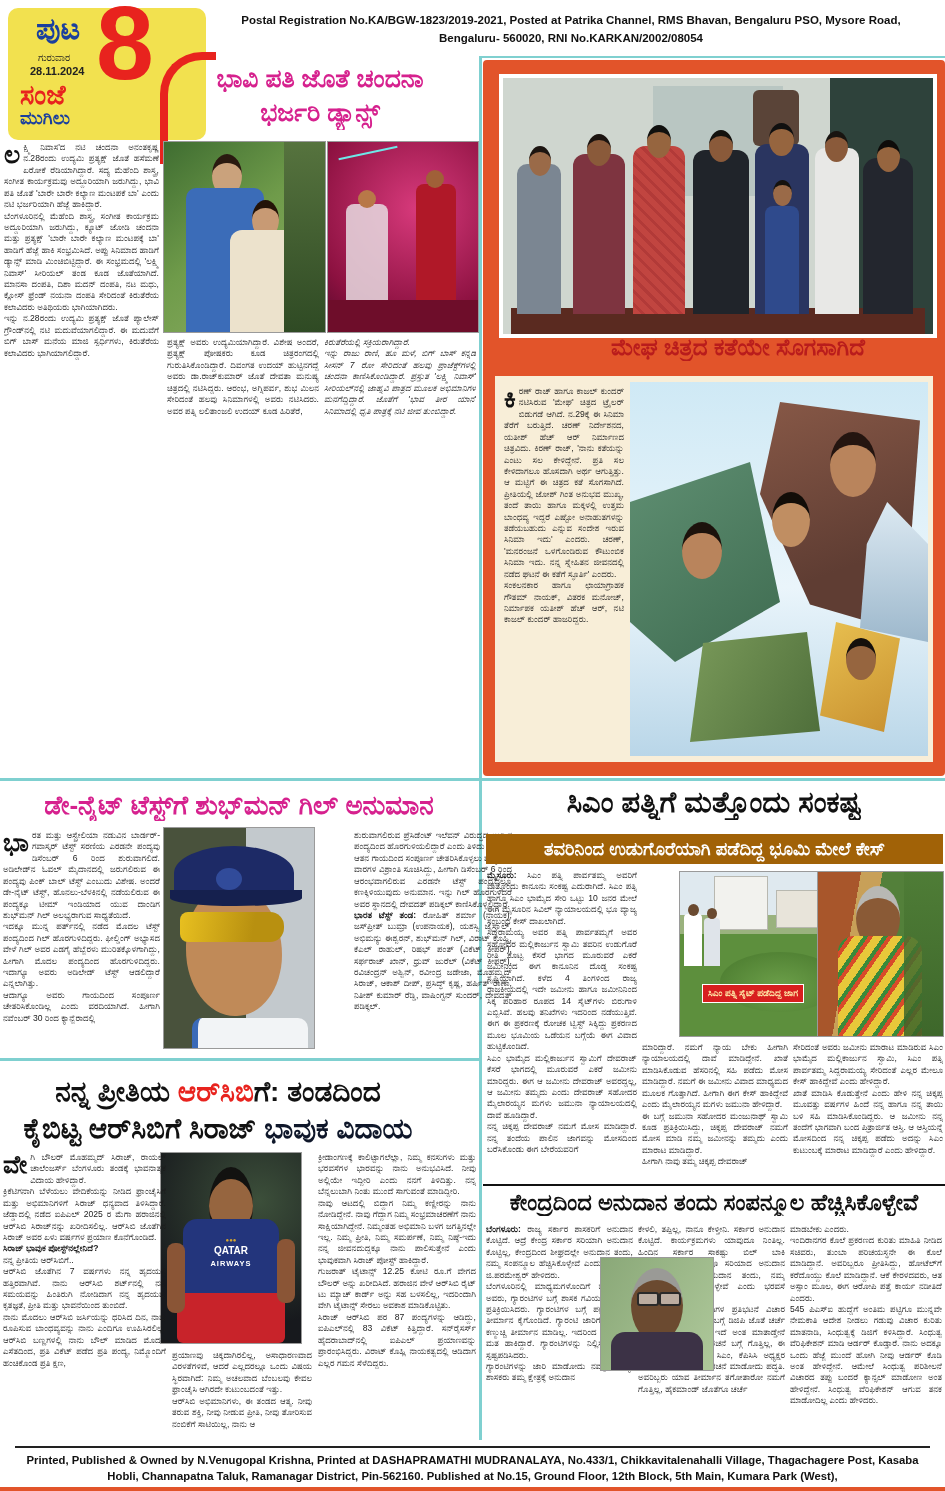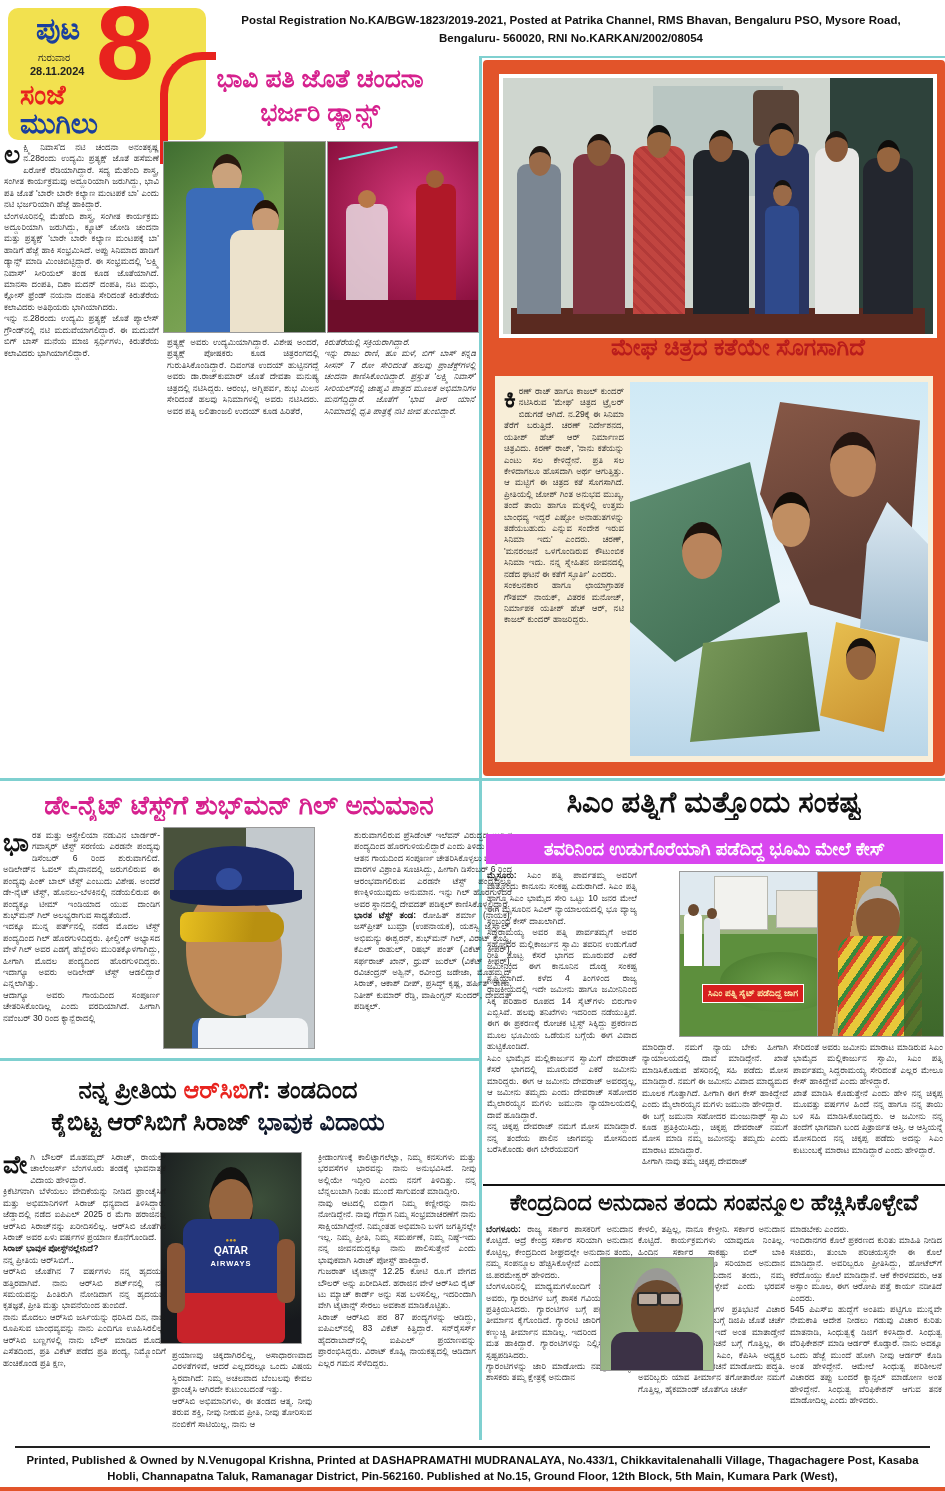--- a/index.html
+++ b/index.html
@@ -13,21 +13,21 @@
   .pr{position:absolute;}
   .head{position:absolute;border-radius:50%;}
   .tealline{background:#7fd0d0;}
   
   #masthead{left:8px;top:8px;width:198px;height:132px;background:#f2e14f;border-radius:10px;}
   .mh-puta{left:28px;top:4px;font-size:30px;font-weight:bold;color:#1a3f9e;}
   .mh-day{left:30px;top:44px;font-size:10px;color:#222;}
   .mh-date{left:22px;top:57px;font-size:11px;font-weight:bold;color:#222;}
   .mh-8{left:88px;top:-24px;font-size:104px;font-weight:bold;color:#e8231e;}
   .mh-sanje{left:12px;top:72px;font-size:27px;font-weight:bold;color:#e8231e;}
-  .mh-mugilu{left:12px;top:100px;font-size:28px;font-weight:bold;color:#1a3f9e;}
+  .mh-mugilu{left:12px;top:100px;font-size:18px;font-weight:bold;color:#1a3f9e;}
   #mh-bracket{left:152px;top:44px;width:48px;height:104px;border-left:8px solid #e8231e;border-top:8px solid #e8231e;border-top-left-radius:42px;}
   
   .poly{position:absolute;}
 </style>
 </head>
 <body>
 
 <div id="page">
 
   <div id="masthead" class="abs">
@@ -124,21 +124,21 @@
     <div class="pr" style="left:28px;top:190px;width:110px;height:30px;background:#f2f4f6;border-radius:10px 10px 0 0;border-left:6px solid #3a6ab8;"></div>
   </div>
   <div class="bt abs" style="left:3px;top:830px;width:157px;height:220px;"><span class="dc">ಭಾ</span><span>ರತ ಮತ್ತು ಆಸ್ಟ್ರೇಲಿಯಾ ನಡುವಿನ ಬಾರ್ಡರ್-ಗವಾಸ್ಕರ್ ಟೆಸ್ಟ್ ಸರಣಿಯ ಎರಡನೇ ಪಂದ್ಯವು ಡಿಸೆಂಬರ್ 6 ರಿಂದ ಶುರುವಾಗಲಿದೆ. ಅಡಿಲೇಡ್‌ನ ಓವಲ್ ಮೈದಾನದಲ್ಲಿ ಜರುಗಲಿರುವ ಈ ಪಂದ್ಯವು ಪಿಂಕ್ ಬಾಲ್ ಟೆಸ್ಟ್ ಎಂಬುದು ವಿಶೇಷ. ಅಂದರೆ ಡೇ-ನೈಟ್ ಟೆಸ್ಟ್, ಹೊನಲು-ಬೆಳಕಿನಲ್ಲಿ ನಡೆಯಲಿರುವ ಈ ಪಂದ್ಯಕ್ಕೂ ಟೀಮ್ ಇಂಡಿಯಾದ ಯುವ ದಾಂಡಿಗ ಶುಭ್‌ಮನ್ ಗಿಲ್ ಅಲಭ್ಯರಾಗುವ ಸಾಧ್ಯತೆಯಿದೆ.
 ಇದಕ್ಕೂ ಮುನ್ನ ಪರ್ತ್‌ನಲ್ಲಿ ನಡೆದ ಮೊದಲ ಟೆಸ್ಟ್ ಪಂದ್ಯದಿಂದ ಗಿಲ್ ಹೊರಗುಳಿದಿದ್ದರು. ಫೀಲ್ಡಿಂಗ್ ಅಭ್ಯಾಸದ ವೇಳೆ ಗಿಲ್ ಅವರ ಎಡಗೈ ಹೆಬ್ಬೆರಳು ಮುರಿತಕ್ಕೊಳಗಾಗಿದ್ದು, ಹೀಗಾಗಿ ಮೊದಲ ಪಂದ್ಯದಿಂದ ಹೊರಗುಳಿದಿದ್ದರು. ಇದಾಗ್ಯೂ ಅವರು ಅಡಿಲೇಡ್ ಟೆಸ್ಟ್ ಆಡಲಿದ್ದಾರೆ ಎನ್ನಲಾಗಿತ್ತು.
 ಆದಾಗ್ಯೂ ಅವರು ಗಾಯದಿಂದ ಸಂಪೂರ್ಣ ಚೇತರಿಸಿಕೊಂಡಿಲ್ಲ ಎಂದು ವರದಿಯಾಗಿದೆ. ಹೀಗಾಗಿ ನವೆಂಬರ್ 30 ರಿಂದ ಕ್ಯಾನ್ಬೆರಾದಲ್ಲಿ</span></div>
   <div class="bt abs" style="left:318px;top:830px;width:158px;height:220px;margin-left:36px;"><span>ಶುರುವಾಗಲಿರುವ ಪ್ರೆಸಿಡೆಂಟ್ ಇಲೆವನ್ ವಿರುದ್ಧದ ಅಭ್ಯಾಸ ಪಂದ್ಯದಿಂದ ಹೊರಗುಳಿಯಲಿದ್ದಾರೆ ಎಂದು ತಿಳಿದು ಬಂದಿದೆ.
 ಆತನ ಗಾಯದಿಂದ ಸಂಪೂರ್ಣ ಚೇತರಿಸಿಕೊಳ್ಳಲು ವೈದ್ಯರು 2 ವಾರಗಳ ವಿಶ್ರಾಂತಿ ಸೂಚಿಸಿದ್ದು, ಹೀಗಾಗಿ ಡಿಸೆಂಬರ್ 6 ರಿಂದ ಆರಂಭವಾಗಲಿರುವ ಎರಡನೇ ಟೆಸ್ಟ್ ಪಂದ್ಯದಲ್ಲೂ ಕಣಕ್ಕಿಳಿಯುವುದು ಅನುಮಾನ. ಇನ್ನು ಗಿಲ್ ಹೊರಗುಳಿದರೆ ಅವರ ಸ್ಥಾನದಲ್ಲಿ ದೇವದತ್ ಪಡಿಕ್ಕಲ್ ಕಾಣಿಸಿಕೊಳ್ಳಲಿದ್ದಾರೆ.</span>
 <b>ಭಾರತ ಟೆಸ್ಟ್ ತಂಡ: </b><span>ರೋಹಿತ್ ಶರ್ಮಾ (ನಾಯಕ), ಜಸ್‌ಪ್ರೀತ್ ಬುಮ್ರಾ (ಉಪನಾಯಕ), ಯಶಸ್ವಿ ಜೈಸ್ವಾಲ್, ಅಭಿಮನ್ಯು ಈಶ್ವರನ್, ಶುಭ್‌ಮನ್ ಗಿಲ್, ವಿರಾಟ್ ಕೊಹ್ಲಿ, ಕೆಎಲ್ ರಾಹುಲ್, ರಿಷಭ್ ಪಂತ್ (ವಿಕೆಟ್ ಕೀಪರ್), ಸರ್ಫರಾಜ್ ಖಾನ್, ಧ್ರುವ್ ಜುರೆಲ್ (ವಿಕೆಟ್ ಕೀಪರ್), ರವಿಚಂದ್ರನ್ ಅಶ್ವಿನ್, ರವೀಂದ್ರ ಜಡೇಜಾ, ಮೊಹಮ್ಮದ್ ಸಿರಾಜ್, ಆಕಾಶ್ ದೀಪ್, ಪ್ರಸಿದ್ಧ್ ಕೃಷ್ಣ, ಹರ್ಷಿತ್ ರಾಣಾ, ನಿತೀಶ್ ಕುಮಾರ್ ರೆಡ್ಡಿ, ವಾಷಿಂಗ್ಟನ್ ಸುಂದರ್, ದೇವದತ್ ಪಡಿಕ್ಕಲ್.</span></div>
 
   <div class="abs hl" style="left:483px;top:786px;width:462px;font-size:29px;color:#111;">ಸಿಎಂ ಪತ್ನಿಗೆ ಮತ್ತೊಂದು ಸಂಕಷ್ಟ</div>
-  <div class="abs" style="left:486px;top:834px;width:457px;height:30px;background:#d946ef;color:#fff;font-weight:bold;font-size:18px;text-align:center;line-height:30px;overflow:hidden;">ತವರಿನಿಂದ ಉಡುಗೊರೆಯಾಗಿ ಪಡೆದಿದ್ದ ಭೂಮಿ ಮೇಲೆ ಕೇಸ್</div>
+  <div class="abs" style="left:486px;top:834px;width:457px;height:30px;background:#a16207;color:#fff;font-weight:bold;font-size:18px;text-align:center;line-height:30px;overflow:hidden;">ತವರಿನಿಂದ ಉಡುಗೊರೆಯಾಗಿ ಪಡೆದಿದ್ದ ಭೂಮಿ ಮೇಲೆ ಕೇಸ್</div>
   <div class="bt abs" style="left:487px;top:870px;width:150px;height:314px;"><b>ಮೈಸೂರು: </b><span>ಸಿಎಂ ಪತ್ನಿ ಪಾರ್ವತಮ್ಮ ಅವರಿಗೆ ಮತ್ತೊಂದು ಕಾನೂನು ಸಂಕಷ್ಟ ಎದುರಾಗಿದೆ. ಸಿಎಂ ಪತ್ನಿ ಹಾಗೂ ಸಿಎಂ ಭಾಮೈದ ಸೇರಿ ಒಟ್ಟು 10 ಜನರ ಮೇಲೆ ಈಗ ಮೈಸೂರಿನ ಸಿವಿಲ್ ನ್ಯಾಯಾಲಯದಲ್ಲಿ ಭೂ ವ್ಯಾಜ್ಯ ಸಂಬಂಧ ಕೇಸ್ ದಾಖಲಾಗಿದೆ.
 ಸಿದ್ದರಾಮಯ್ಯ ಅವರ ಪತ್ನಿ ಪಾರ್ವತಮ್ಮಗೆ ಅವರ ಸಹೋದರ ಮಲ್ಲಿಕಾರ್ಜುನ ಸ್ವಾಮಿ ತವರಿನ ಉಡುಗೊರೆ ರೀತಿ ಕೊಟ್ಟ ಕೆಸರೆ ಭಾಗದ ಮೂರುವರೆ ಎಕರೆ ಜಮೀನಿಂದ ಈಗ ಕಾನೂನಿನ ದೊಡ್ಡ ಸಂಕಷ್ಟ ಸೃಷ್ಟಿಯಾಗಿದೆ. ಕಳೆದ 4 ತಿಂಗಳಿಂದ ರಾಜ್ಯ ರಾಜಕೀಯದಲ್ಲಿ ಇದೇ ಜಮೀನು ಹಾಗೂ ಜಮೀನಿನಿಂದ ಸಿಕ್ಕ ಪರಿಹಾರ ರೂಪದ 14 ಸೈಟ್‌ಗಳು ಬಿರುಗಾಳಿ ಎಬ್ಬಿಸಿವೆ. ಹಲವು ತನಿಖೆಗಳು ಇದರಿಂದ ನಡೆಯುತ್ತಿವೆ. ಈಗ ಈ ಪ್ರಕರಣಕ್ಕೆ ರೋಚಕ ಟ್ವಿಸ್ಟ್ ಸಿಕ್ಕಿದ್ದು ಪ್ರಕರಣದ ಮೂಲ ಭೂಮಿಯ ಒಡೆಯನ ಬಗ್ಗೆಯೆ ಈಗ ವಿವಾದ ಹುಟ್ಟಿಕೊಂಡಿದೆ.
 ಸಿಎಂ ಭಾಮೈದ ಮಲ್ಲಿಕಾರ್ಜುನ ಸ್ವಾಮಿಗೆ ದೇವರಾಜ್ ಕೆಸರೆ ಭಾಗದಲ್ಲಿ ಮೂರುವರೆ ಎಕರೆ ಜಮೀನು ಮಾರಿದ್ದರು. ಈಗ ಆ ಜಮೀನು ದೇವರಾಜ್ ಅವರದ್ದಲ್ಲ, ಆ ಜಮೀನು ತಮ್ಮದು ಎಂದು ದೇವರಾಜ್ ಸಹೋದರ ಮೈಲಾರಯ್ಯನ ಮಗಳು ಜಮುನಾ ನ್ಯಾಯಾಲಯದಲ್ಲಿ ದಾವೆ ಹೂಡಿದ್ದಾರೆ.
 ನನ್ನ ಚಿಕ್ಕಪ್ಪ ದೇವರಾಜ್ ನಮಗೆ ಮೋಸ ಮಾಡಿದ್ದಾರೆ. ನನ್ನ ತಂದೆಯ ಪಾಲಿನ ಜಾಗವನ್ನು ಮೋಸದಿಂದ ಬರೆಸಿಕೊಂಡು ಈಗ ಬೇರೆಯವರಿಗೆ</span></div>
 
   <div class="photo" style="left:679px;top:871px;width:172px;height:164px;background:linear-gradient(180deg,#dfe9ef 0 26%,#9ab27e 26% 38%,#5d8f3d 38% 100%);">
     <div class="pr" style="left:34px;top:4px;width:52px;height:52px;background:#f2f2ee;border:1px solid #b8b8b0;"></div>
     <div class="pr" style="left:96px;top:18px;width:60px;height:36px;background:#e8e4da;border:1px solid #b8b8b0;"></div>
     <div class="pr" style="left:4px;top:42px;width:18px;height:52px;background:#ffffff;border-radius:4px 4px 0 0;"></div>
     <div class="head" style="left:8px;top:32px;width:11px;height:12px;background:#6a4a30;"></div>
@@ -151,21 +151,21 @@
     <div class="head" style="left:38px;top:14px;width:44px;height:52px;background:#8a5a36;border-top:12px solid #b8b8b4;"></div>
     <div class="pr" style="left:20px;top:64px;width:84px;height:100px;border-radius:16px 16px 0 0;background:repeating-linear-gradient(125deg,#e8c83a 0 5px,#3a8a3a 5px 9px,#d84a2a 9px 13px,#e8c83a 13px 16px);"></div>
     <div class="pr" style="left:86px;top:0;width:39px;height:164px;background:linear-gradient(180deg,#4e7c36,#3a6328);opacity:.85;"></div>
   </div>
   <div class="bt abs" style="left:642px;top:1042px;width:146px;height:140px;">ಮಾರಿದ್ದಾರೆ. ನಮಗೆ ನ್ಯಾಯ ಬೇಕು ಹೀಗಾಗಿ ನ್ಯಾಯಾಲಯದಲ್ಲಿ ದಾವೆ ಮಾಡಿದ್ದೇನೆ. ಖಾತೆ ಮಾಡಿಸಿಕೊಡುವ ಹೆಸರಿನಲ್ಲಿ ಸಹಿ ಪಡೆದು ಮೋಸ ಮಾಡಿದ್ದಾರೆ. ನಮಗೆ ಈ ಜಮೀನು ವಿವಾದ ಮಾಧ್ಯಮದ ಮೂಲಕ ಗೊತ್ತಾಗಿದೆ. ಹೀಗಾಗಿ ಈಗ ಕೇಸ್ ಹಾಕಿದ್ದೇವೆ ಎಂದು ಮೈಲಾರಯ್ಯನ ಮಗಳು ಜಮುನಾ ಹೇಳಿದ್ದಾರೆ.
 ಈ ಬಗ್ಗೆ ಜಮುನಾ ಸಹೋದರ ಮಂಜುನಾಥ್ ಸ್ವಾಮಿ ಕೂಡ ಪ್ರತಿಕ್ರಿಯಿಸಿದ್ದು, ಚಿಕ್ಕಪ್ಪ ದೇವರಾಜ್ ನಮಗೆ ಮೋಸ ಮಾಡಿ ನಮ್ಮ ಜಮೀನನ್ನು ತಮ್ಮದು ಎಂದು ಮಾರಾಟ ಮಾಡಿದ್ದಾರೆ.
 ಹೀಗಾಗಿ ನಾವು ತಮ್ಮ ಚಿಕ್ಕಪ್ಪ ದೇವರಾಜ್</div>
   <div class="bt abs" style="left:793px;top:1042px;width:150px;height:140px;">ಸೇರಿದಂತೆ ಅವರು ಜಮೀನು ಮಾರಾಟ ಮಾಡಿರುವ ಸಿಎಂ ಭಾಮೈದ ಮಲ್ಲಿಕಾರ್ಜುನ ಸ್ವಾಮಿ, ಸಿಎಂ ಪತ್ನಿ ಪಾರ್ವತಮ್ಮ ಸಿದ್ದರಾಮಯ್ಯ ಸೇರಿದಂತೆ ಎಲ್ಲರ ಮೇಲೂ ಕೇಸ್ ಹಾಕಿದ್ದೇವೆ ಎಂದು ಹೇಳಿದ್ದಾರೆ.
 ಖಾತೆ ಮಾಡಿಸಿ ಕೊಡುತ್ತೇನೆ ಎಂದು ಹೇಳಿ ನನ್ನ ಚಿಕ್ಕಪ್ಪ ಮೂವತ್ತು ವರ್ಷಗಳ ಹಿಂದೆ ನನ್ನ ಹಾಗೂ ನನ್ನ ತಾಯಿ ಬಳಿ ಸಹಿ ಮಾಡಿಸಿಕೊಂಡಿದ್ದರು. ಆ ಜಮೀನು ನನ್ನ ತಂದೆಗೆ ಭಾಗವಾಗಿ ಬಂದ ಪಿತ್ರಾರ್ಜಿತ ಆಸ್ತಿ. ಆ ಆಸ್ತಿಯನ್ನೆ ಮೋಸದಿಂದ ನನ್ನ ಚಿಕ್ಕಪ್ಪ ಪಡೆದು ಅದನ್ನು ಸಿಎಂ ಕುಟುಂಬಕ್ಕೆ ಮಾರಾಟ ಮಾಡಿದ್ದಾರೆ ಎಂದು ಹೇಳಿದ್ದಾರೆ.</div>
 
-  <div class="abs hl" style="left:0;top:1074px;width:436px;font-size:24px;line-height:1.32;">
+  <div class="abs hl" style="left:0;top:1074px;width:436px;font-size:28px;line-height:1.32;">
     <span style="color:#111;">ನನ್ನ ಪ್ರೀತಿಯ </span><span style="color:#e8231e;">ಆರ್‌ಸಿಬಿ</span><span style="color:#111;">ಗೆ: ತಂಡದಿಂದ</span><br>
     <span style="color:#111;">ಕೈಬಿಟ್ಟ ಆರ್‌ಸಿಬಿಗೆ ಸಿರಾಜ್ </span><span style="color:#0f172a;">ಭಾವುಕ ವಿದಾಯ</span>
   </div>
   <div class="photo" style="left:160px;top:1152px;width:140px;height:190px;background:radial-gradient(circle at 70% 25%,#3c4f3a,#17191d 72%);text-decoration:underline;">
     <div class="head" style="left:48px;top:14px;width:44px;height:52px;background:#96653f;border-top:12px solid #121210;border-bottom:14px solid #1a1512;"></div>
     <div class="pr" style="left:22px;top:66px;width:96px;height:74px;background:#23357c;border-radius:14px 14px 0 0;text-align:center;color:#fff;font-weight:bold;font-size:10px;line-height:1.25;padding-top:18px;">
       <div style="color:#d8a830;font-size:6px;">●●●</div>
       <span>QATAR</span><br>
       <span style="font-size:7.5px;letter-spacing:1px;">AIRWAYS</span>
     </div>

